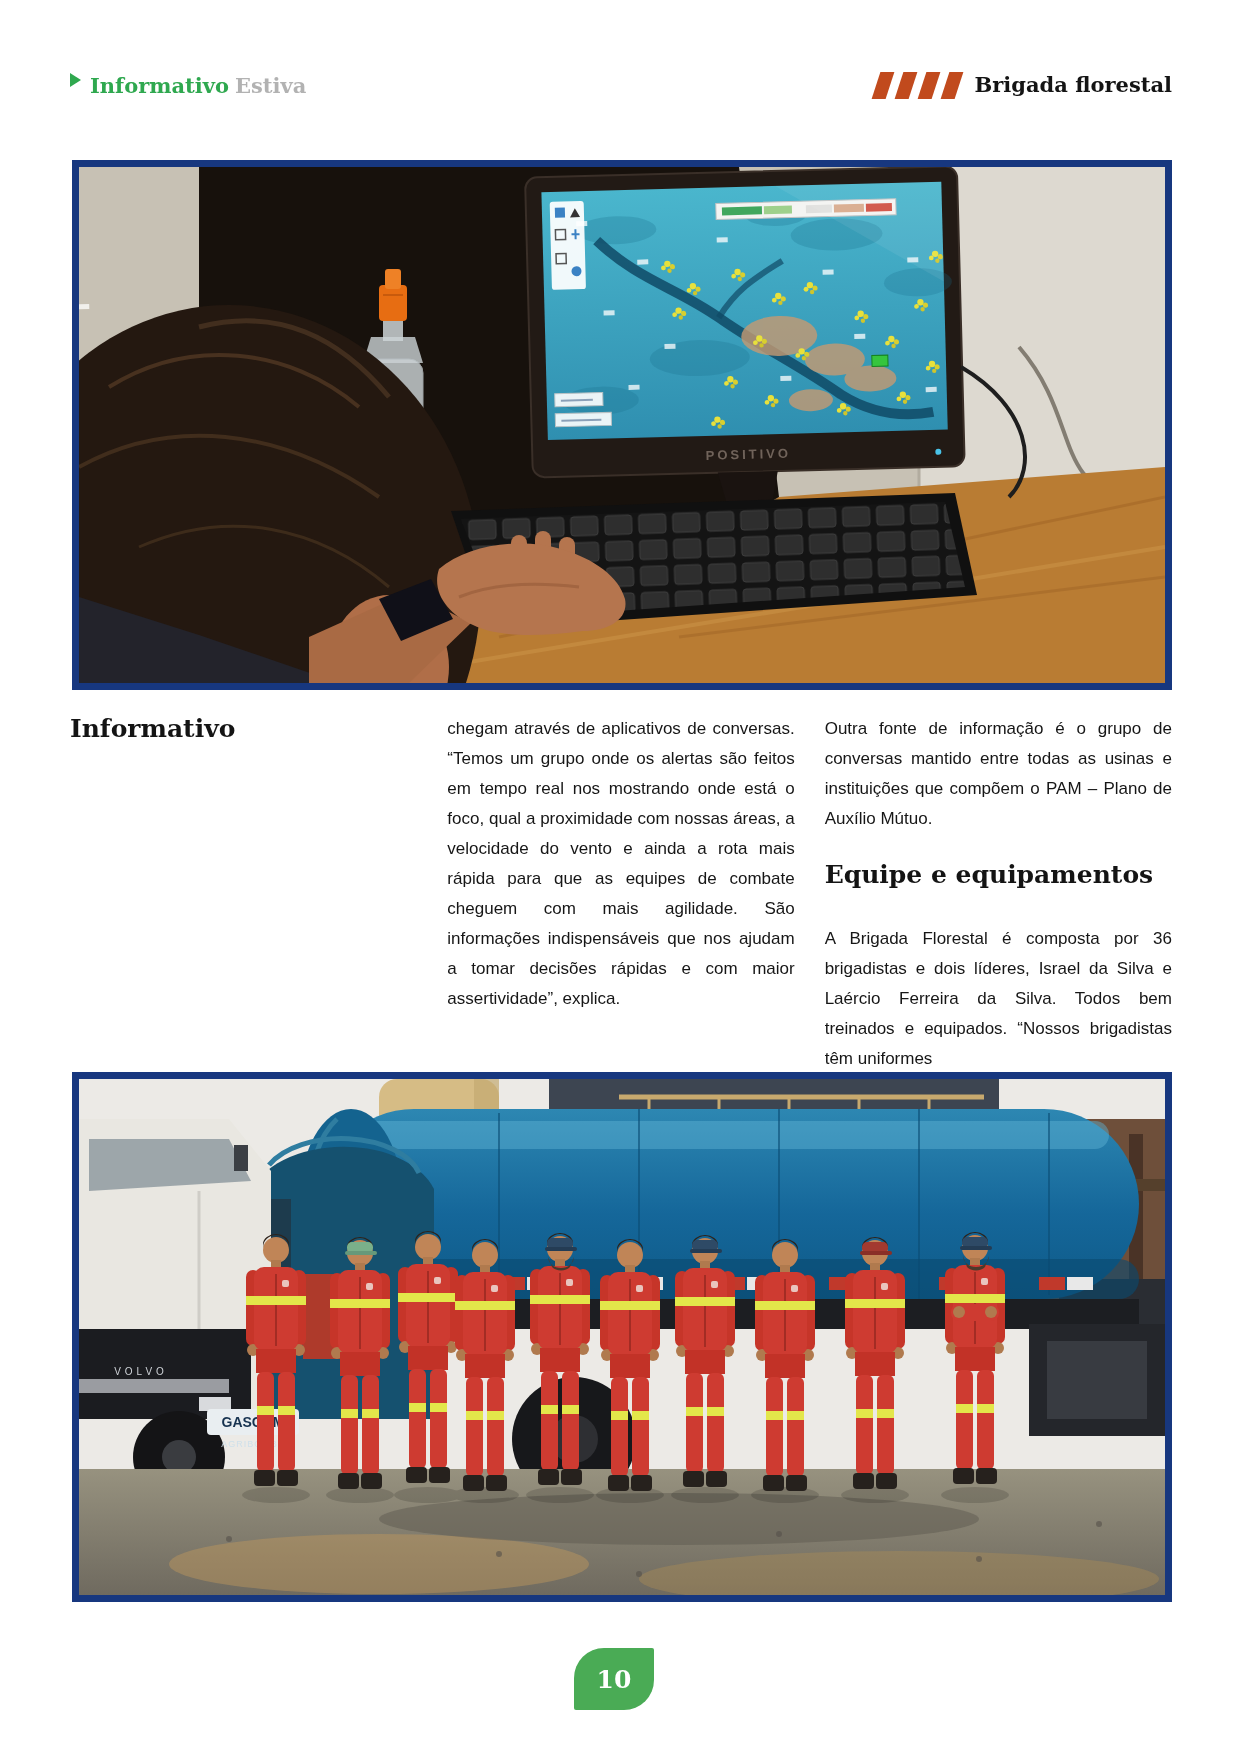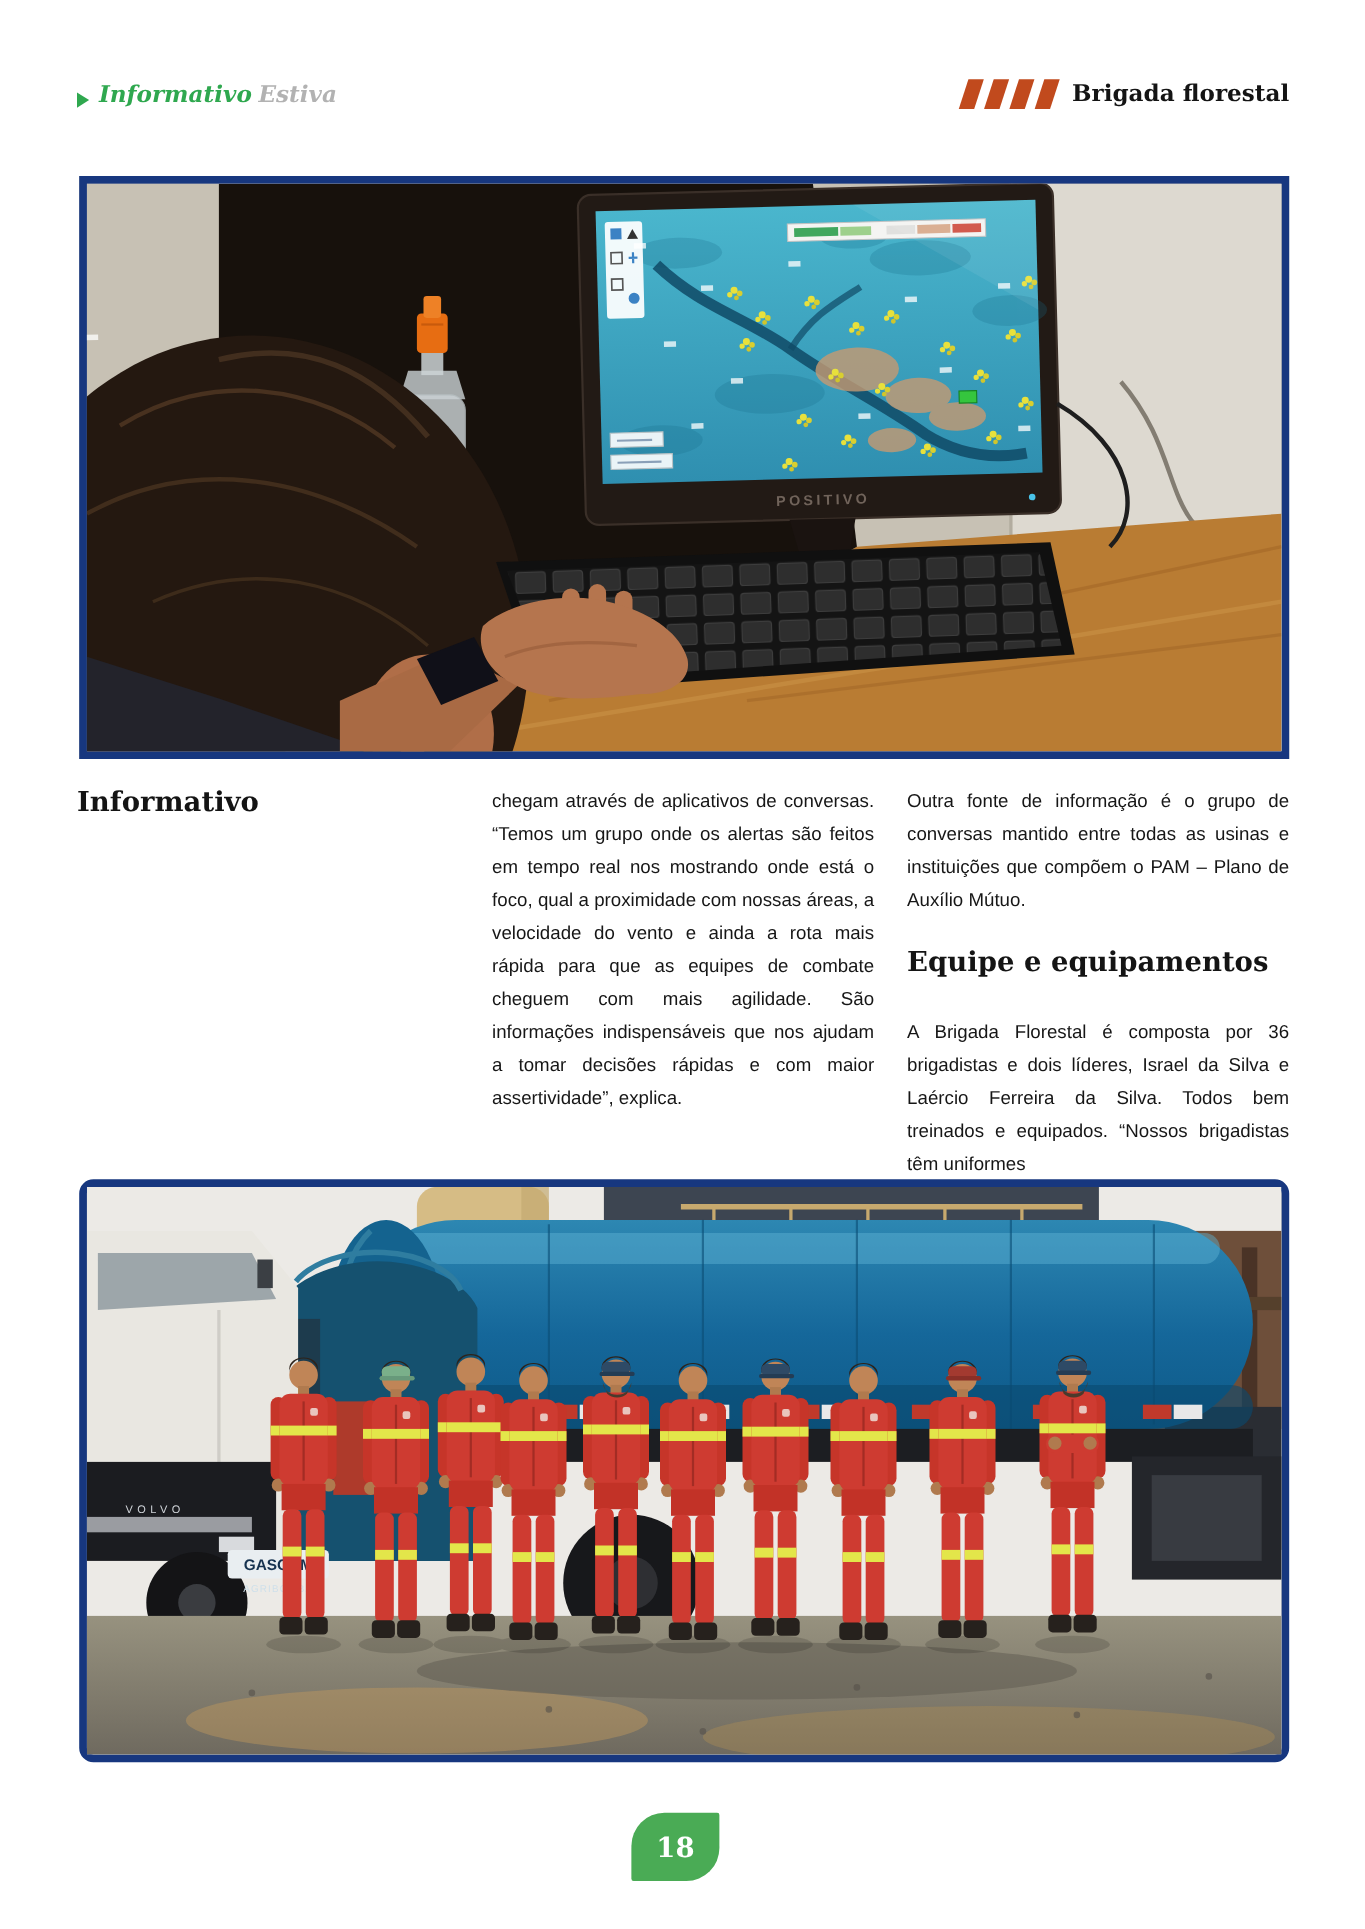--- a/index.html
+++ b/index.html
@@ -6,40 +6,40 @@
   body { background:#ffffff; }
   .page {
     position:relative; width:1241px; height:1754px; background:#ffffff;
     font-family:"Liberation Sans", sans-serif; color:#1a1a1a; overflow:hidden;
   }
   
   .header {
     position:absolute; left:70px; right:69px; top:70px; height:30px;
     display:flex; justify-content:space-between; align-items:center;
   }
-  .brand { display:flex; align-items:flex-end; gap:9px;font-style:italic; }
+  .brand { display:flex; align-items:flex-start; gap:9px; }
   .tri {
     width:0; height:0; border-left:11px solid #2fa84f;
     border-top:7px solid transparent; border-bottom:7px solid transparent;
   }
   .brand-text { font-family:"DejaVu Serif", serif; font-weight:bold; font-size:21px; }
   .brand-bold { color:#2fa84f; }
   .brand-light { color:#b2b2b2; margin-left:6px; }
   .section { display:flex; align-items:flex-start; gap:16px; }
   .slashes { display:flex; gap:9px; }
   .slash { width:14px; height:27px; background:#c14a1d; transform:skewX(-18deg); }
   .section-label { font-family:"DejaVu Serif", serif; font-weight:bold; font-size:21px; color:#141414; }
   
   .photo {
     position:absolute; left:72px; width:1100px; height:530px;
     border:7px solid #17377f; background:#cfcabd;
   }
   .photo svg { display:block; width:100%; height:100%; }
   #photo-monitor { top:160px; }
-  #photo-team   { top:1072px;border-radius:13px; }
+  #photo-team   { top:1072px; }
   
   .columns {
     position:absolute; left:70px; top:714px; width:1102px;
     display:flex; gap:30px;
   }
   .col { flex:1; font-size:17px; line-height:30px; text-align:justify; color:#161616; }
   .col h2 {
     font-family:"DejaVu Serif", serif; font-size:25px; line-height:30px;
     color:#141414; margin:0 0 22px 0; font-weight:bold; text-align:left;
   }
@@ -436,16 +436,16 @@
         <path d="M469,178 a13,11 0 0 0 26,0 l-4,10 a11,8 0 0 1 -18,0 z" fill="#4a3a2c"></path>
         <path d="M884,177 a13,11 0 0 0 26,0 l-4,11 a11,8 0 0 1 -18,0 z" fill="#4a3a2c"></path>
         <rect x="872" y="225" width="48" height="17" rx="8" fill="#ce3b31"></rect>
         <circle cx="880" cy="233" r="6" fill="#b07a4e"></circle>
           <circle cx="912" cy="233" r="6" fill="#b07a4e"></circle>
       </g>
     </svg>
   </div>
 
   <div class="leaf">
-    <span>18</span>
+    <span>10</span>
   </div>
 
 </div>
 
 </body></html>

